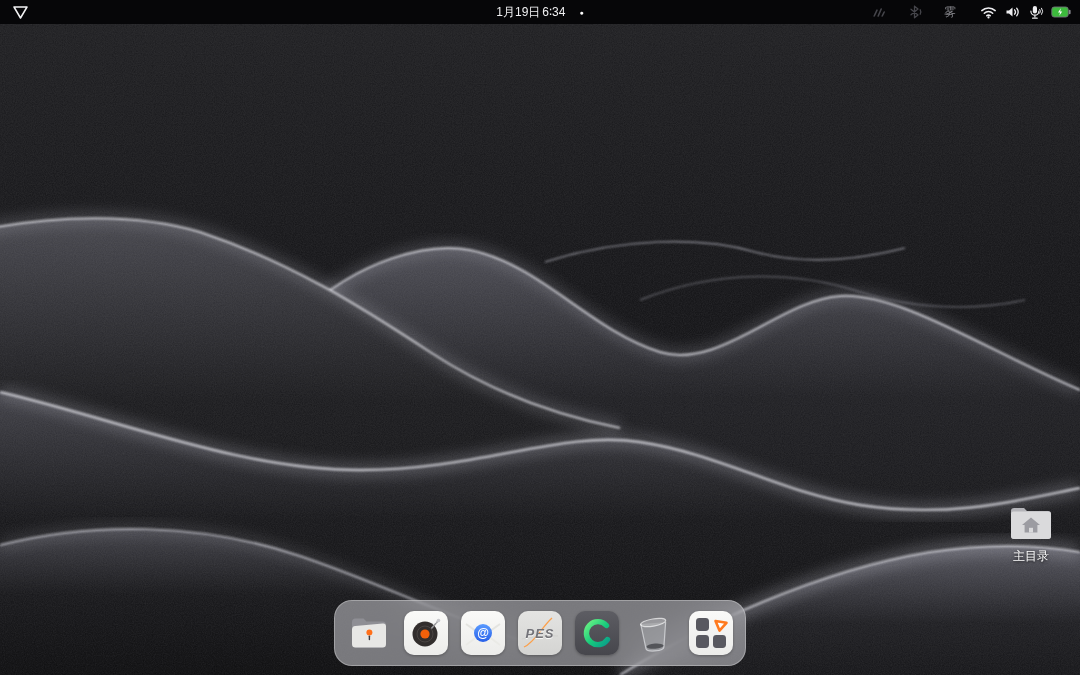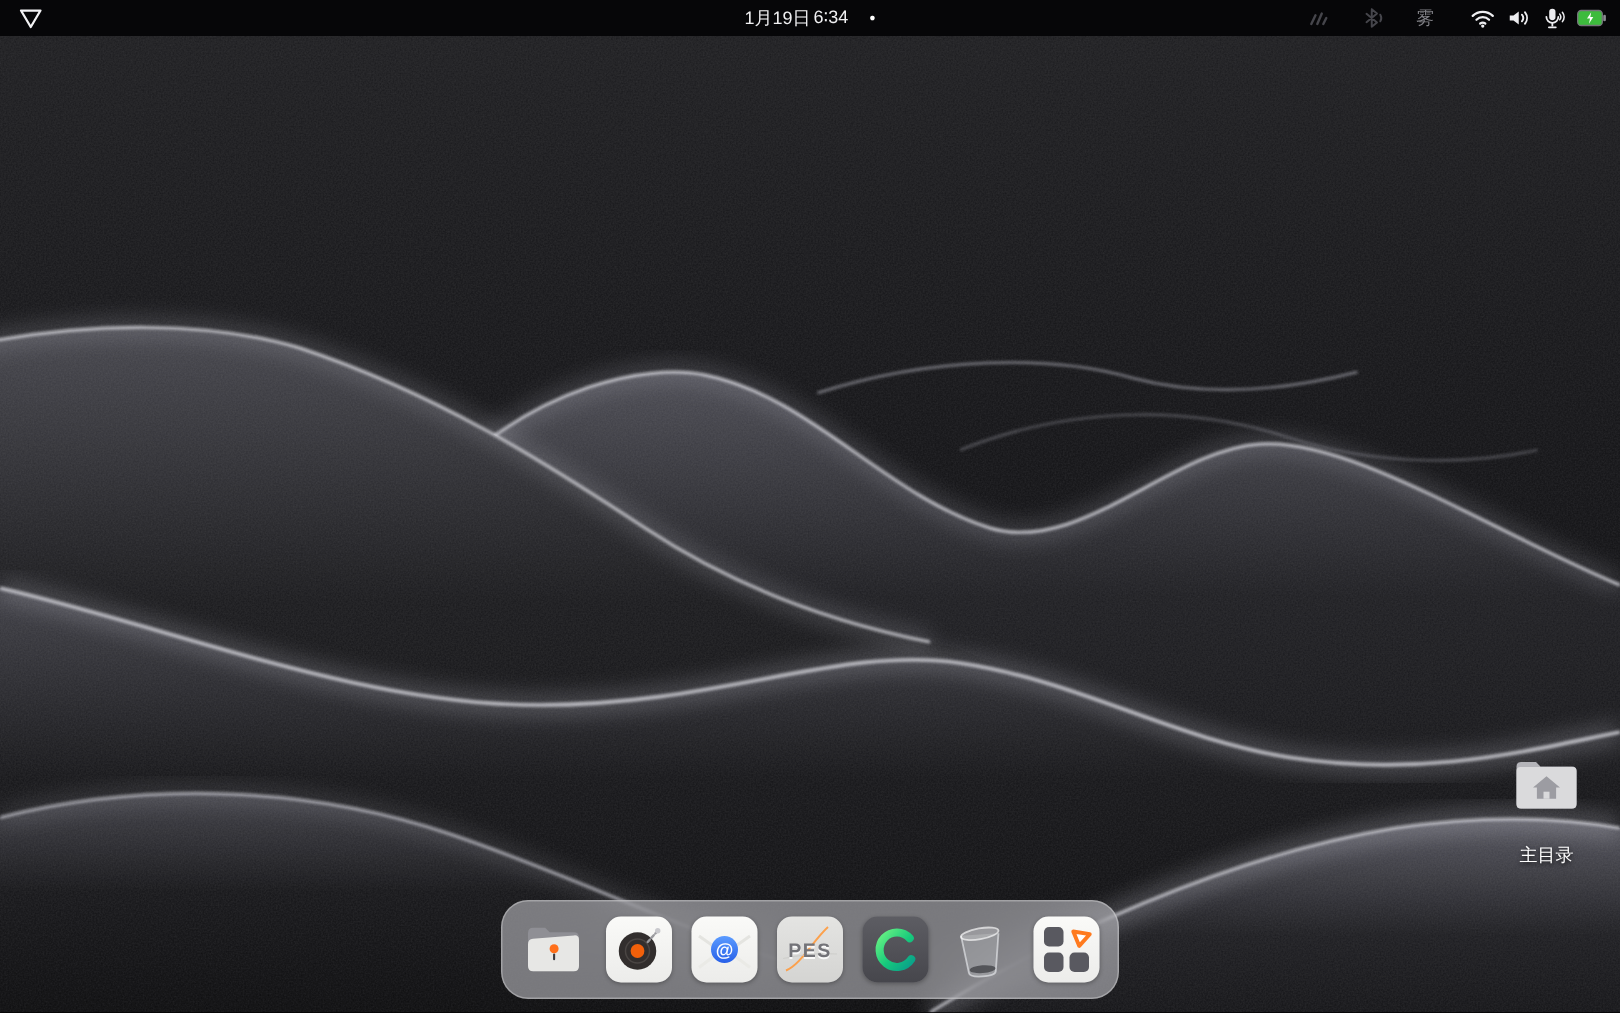--- a/index.html
+++ b/index.html
@@ -16,34 +16,34 @@
     position:absolute; top:0; left:0; width:1080px; height:24px;
     background:#060608; display:flex; align-items:center; z-index:30;
     color:#e9e9ec;
   }
   .topbar-left { display:flex; align-items:center; margin-left:12px; }
   .logo-btn { display:flex; align-items:center; cursor:default; }
   .topbar-center {
     position:absolute; left:0; right:0; top:0; height:24px;
     display:flex; align-items:center; justify-content:center; pointer-events:none;
   }
-  .clock { display:flex; gap:2px; font-size:12px; color:#f0f0f2; pointer-events:auto; }
+  .clock { display:flex; align-items:center; gap:2px; font-size:12px; color:#f0f0f2; pointer-events:auto; }
   .activity-dot { font-size:7px; color:#fefefe; margin-left:14px; pointer-events:auto; line-height:1; }
   .topbar-right { margin-left:auto; display:flex; align-items:center; padding-right:9px; }
   .tray-item { display:flex; align-items:center; justify-content:center; }
   .weather-text { font-size:12px; color:#808086; margin-right:24px; }
   .mr22{margin-right:22px;} .mr20{margin-right:20px;} .mr8{margin-right:8px;} .mr7{margin-right:7px;}
 
   
   .home-icon {
     position:absolute; left:1002px; top:504px; width:58px; z-index:10;
     display:flex; flex-direction:column; align-items:center; cursor:default;
   }
   .home-icon-label {
-    margin-top:20px; font-size:12px; color:#fff;
+    margin-top:6px; font-size:12px; color:#fff;
     text-shadow:0 1px 3px rgba(0,0,0,.85);
     white-space:nowrap;
   }
 
   
   .dock {
     position:absolute; left:50%; transform:translateX(-50%);
     bottom:9px; height:66px; z-index:20;
     display:flex; align-items:center; gap:13px; padding:0 12px;
     background:rgba(202,202,208,0.55);
@@ -51,21 +51,21 @@
     border-radius:18px;
     backdrop-filter:blur(18px);
   }
   .dock-item { width:44px; height:44px; position:relative; display:flex; align-items:center; justify-content:center; }
   .tile {
     width:44px; height:44px; border-radius:10px;
     display:flex; align-items:center; justify-content:center;
     box-shadow:0 1px 3px rgba(0,0,0,.28);
   }
   .tile-white { background:linear-gradient(180deg,#fafaf8,#ececea); }
-  .tile-gray  { background:linear-gradient(180deg,#e4e4e2,#d4d4d2); position:relative; overflow:hidden; }
+  .tile-gray  { background:linear-gradient(180deg,#e4e4e2,#d4d4d2); position:relative; overflow:hidden;font-style:italic; }
   .tile-dark  { background:linear-gradient(180deg,#5d5d63,#46464c); }
   .pes-text {
     font-size:13px; font-weight:bold; letter-spacing:1px; color:#737378;
     text-shadow:0 1px 0 rgba(255,255,255,.85); z-index:2;
   }
   .pes-curve { position:absolute; inset:0; z-index:1; }
 </style>
 </head>
 <body>
 

